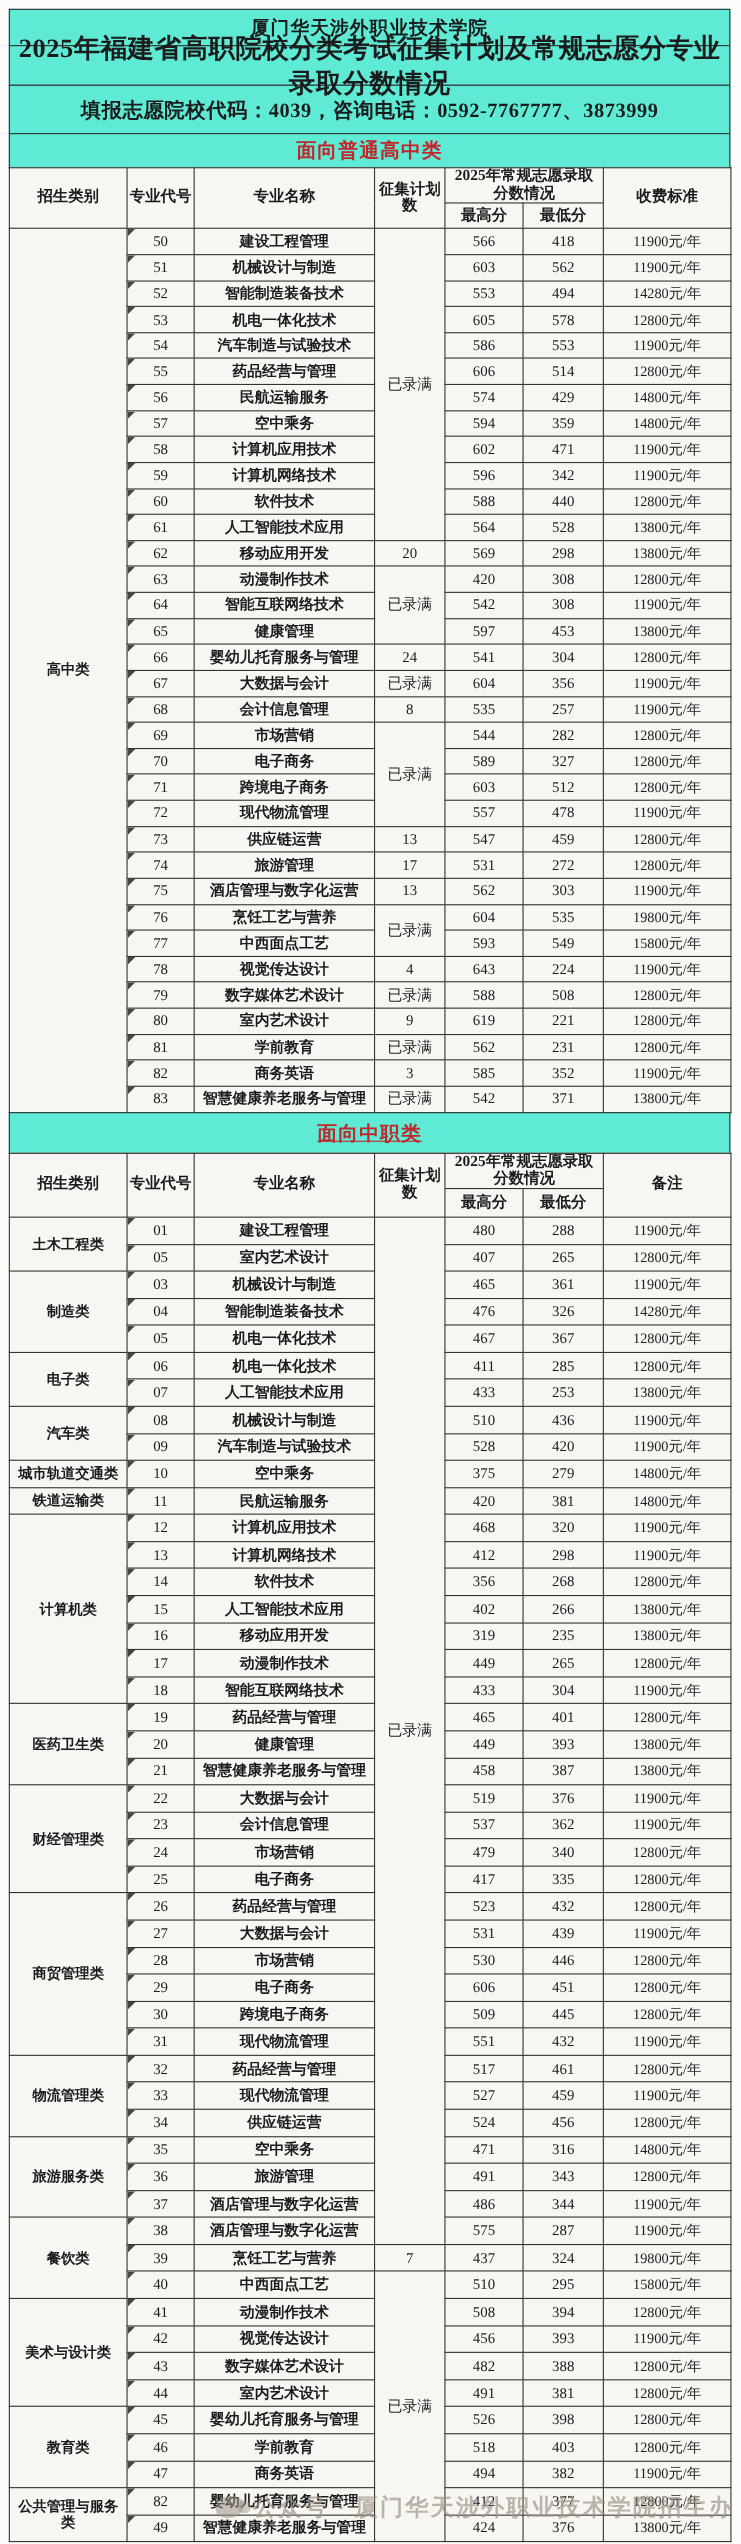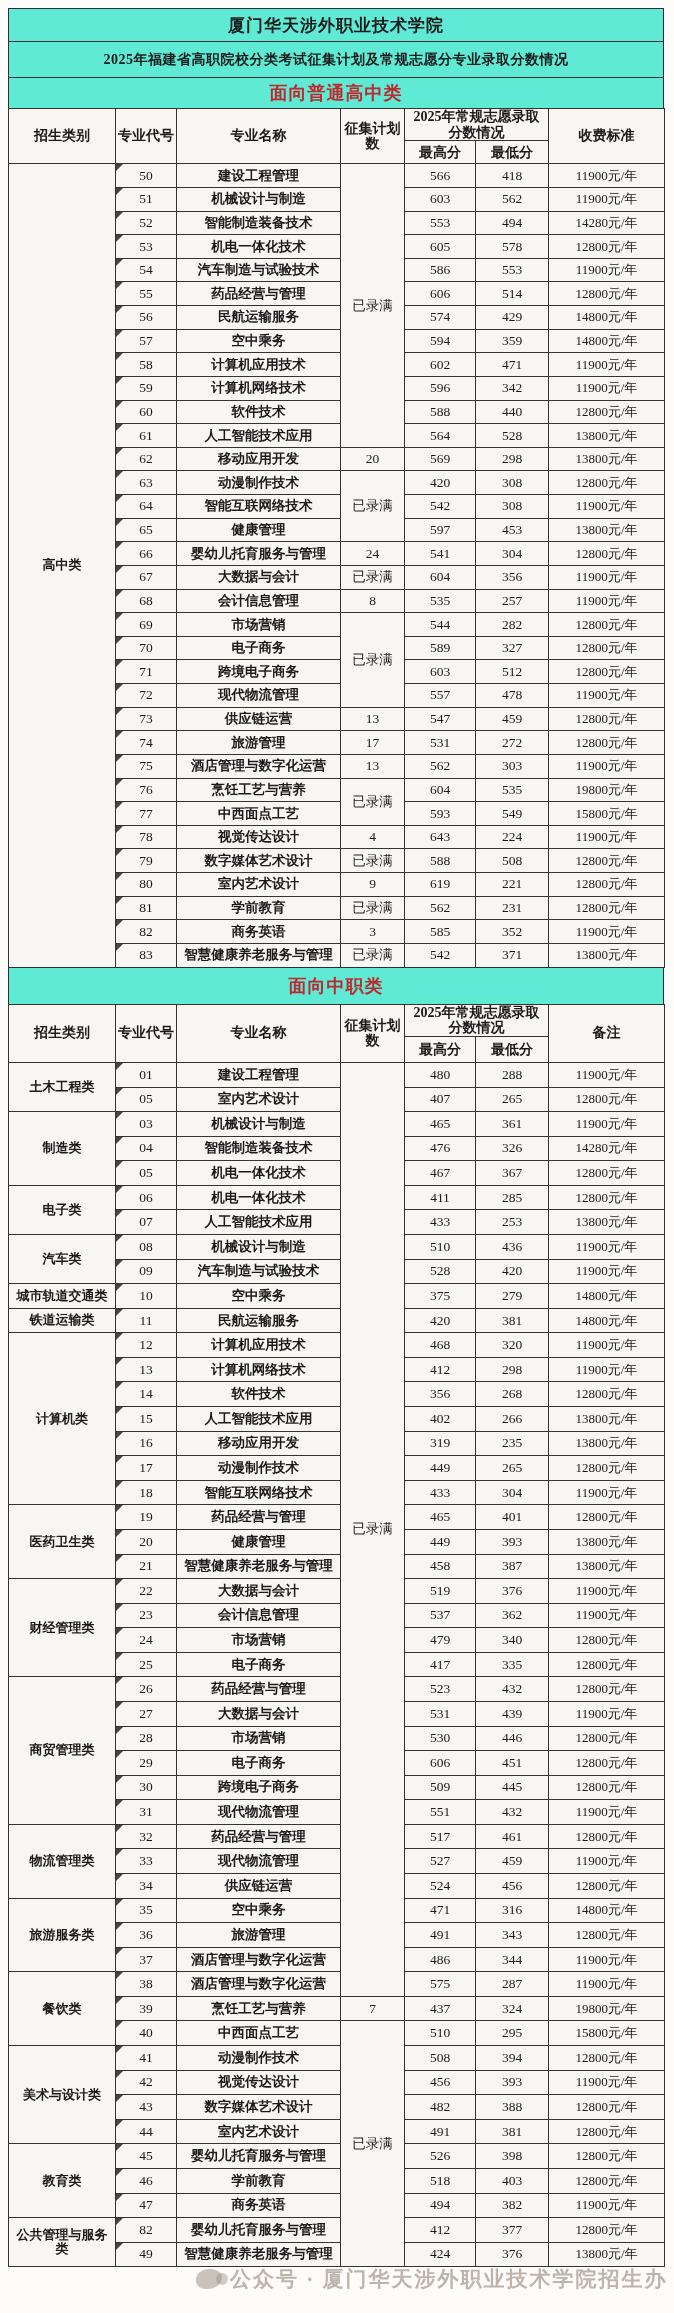--- a/index.html
+++ b/index.html
@@ -5,25 +5,25 @@
   html,body{margin:0;padding:0;}
   body{
     width:674px;height:2313px;position:relative;background:#fdfcfa;
     font-family:"Liberation Serif","DejaVu Serif",serif;color:#1b1b1b;
     overflow:hidden;
   }
   .doc{position:absolute;left:8px;top:8px;width:656px;}
   .block{border:1px solid #2e2e2c;margin-top:-1px;background:#5eead4;
     display:flex;align-items:center;justify-content:center;text-align:center;}
   .school-row{height:32px;font-size:17px;font-weight:bold;letter-spacing:1px;margin-top:0;}
-  .main-row{height:35px;font-size:14px;font-weight:bold;letter-spacing:.5px;}
+  .main-row{height:35px;font-size:24px;font-weight:bold;letter-spacing:.5px;}
   .info-row{height:43px;font-size:18.5px;font-weight:bold;letter-spacing:.5px;}
   .section-title{font-size:18px;font-weight:bold;color:#c1282d;letter-spacing:1px;}
   .st0{height:30px;}
-  .st1{height:36px;}
+  .st1{height:36px;text-decoration:underline;}
   table{border-collapse:collapse;table-layout:fixed;width:656px;background:#f7f6f3;margin-top:-1px;}
   td,th{border:1px solid #34342f;text-align:center;vertical-align:middle;padding:0 2px;overflow:hidden;}
   thead th{font-size:14px;font-weight:bold;line-height:1.12;}
   table.s0 thead tr.h1{height:22px;} table.s0 thead tr.h2{height:23px;}
   table.s1 thead tr.h1{height:26px;} table.s1 thead tr.h2{height:26px;}
   table.s0 tbody tr{height:23.64px;}
   table.s1 tbody tr{height:24.59px;}
   td.cat{font-size:13px;font-weight:bold;line-height:1.1;}
   td.code{font-size:13.5px;position:relative;}
   td.code::before{content:"";position:absolute;left:0;top:0;
@@ -39,20 +39,21 @@
     background:rgba(158,147,136,.55);position:relative;flex:0 0 auto;}
   .wm-logo::after{content:"";position:absolute;right:-6px;top:4px;width:12px;height:12px;
     border-radius:50%;background:rgba(158,147,136,.45);}
 </style>
 </head>
 <body>
 
 <div class="doc">
   <div class="block school-row">厦门华天涉外职业技术学院</div>
   <div class="block main-row">2025年福建省高职院校分类考试征集计划及常规志愿分专业录取分数情况</div>
+  <div class="block info-row">填报志愿院校代码：4039，咨询电话：0592-7767777、3873999</div>
   <div id="sections">
       <div class="block section-title st0">面向普通高中类</div>
       <table class="s0">
         <colgroup>
           <col style="width: 107px;">
           <col style="width: 61px;">
           <col style="width: 164px;">
           <col style="width: 64px;">
           <col style="width: 71px;">
           <col style="width: 73px;">

